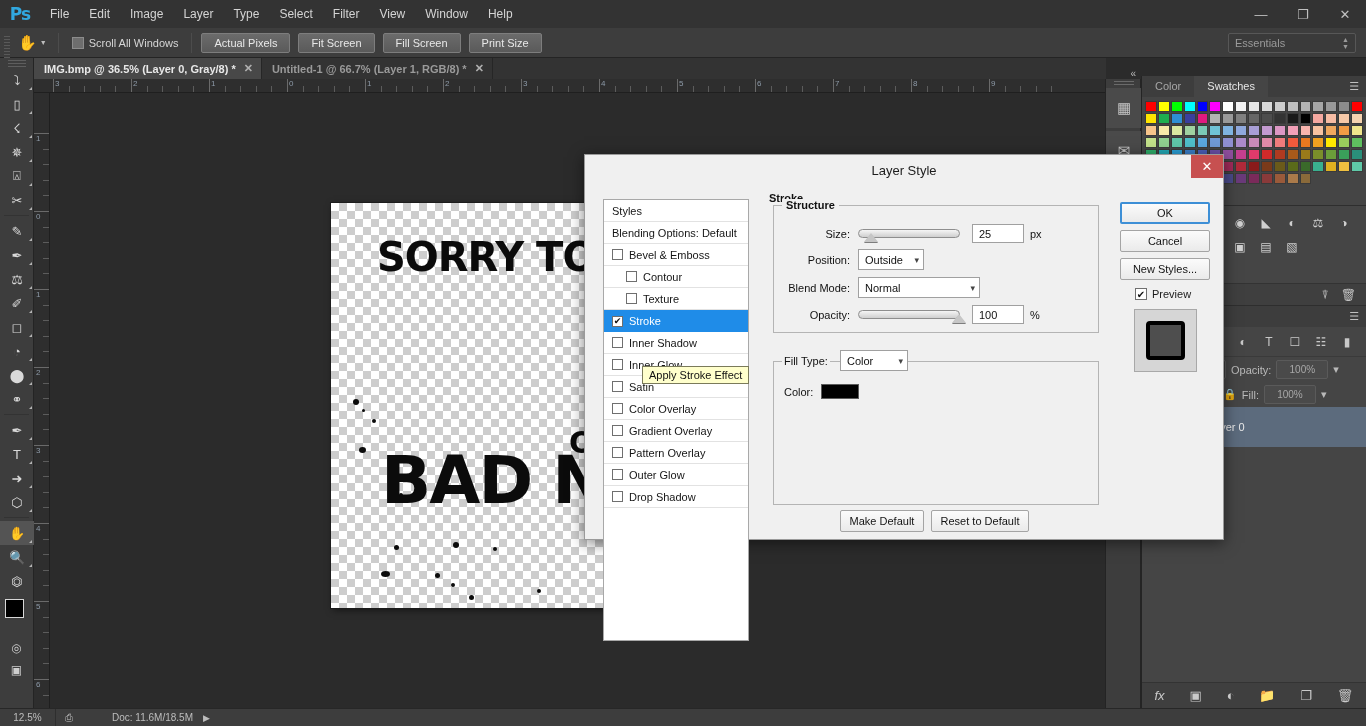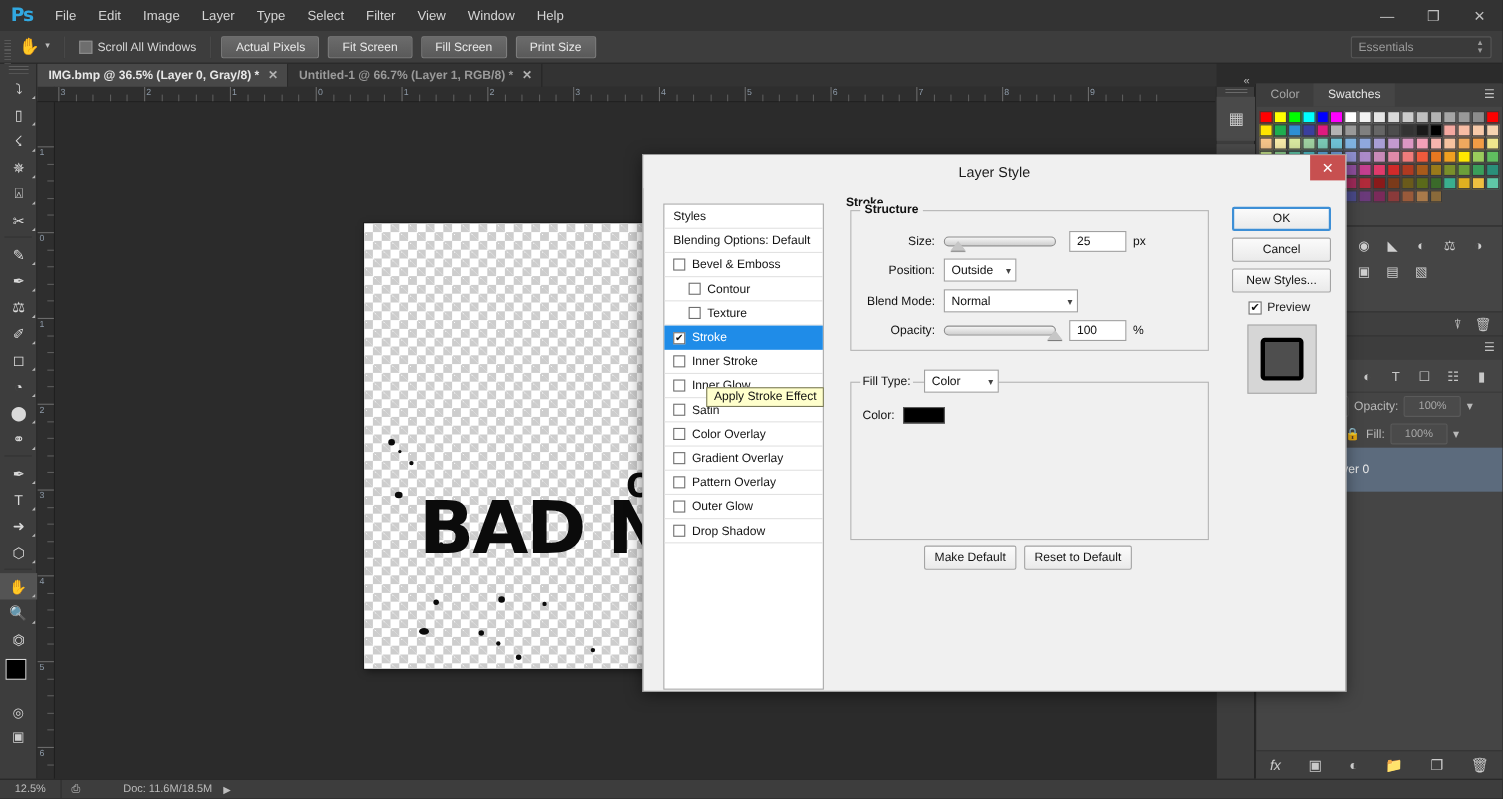--- a/index.html
+++ b/index.html
@@ -283,21 +283,21 @@
     background: #3d3d3d; border-top: 1px solid #272727;
     display: flex; align-items: center; font-size: 10px; color: #bdbdbd;
   }
   .sb-zoom { width: 56px; text-align: center; border-right: 1px solid #2e2e2e; height: 18px; line-height: 18px; }
   .sb-ic { width: 26px; text-align: center; color: #c9c9c9; }
   .sb-doc { padding-left: 30px; }
   .sb-arrow { margin-left: 10px; font-size: 9px; }
 
   
   .dialog {
-    position: absolute; left: 584px; top: 140px; width: 640px; height: 489px;
+    position: absolute; left: 584px; top: 154px; width: 640px; height: 386px;
     background: #f0f0f0; border: 1px solid #9a9a9a;
     box-shadow: 0 3px 14px rgba(0,0,0,0.5);
     color: #1a1a1a; font-size: 11px;
   }
   .dlg-title {
     height: 30px; display: flex; align-items: center; justify-content: center;
     background: #f0f0f0; font-size: 13px; color: #1c1c1c; position: relative;
   }
   .dlg-close {
     position: absolute; right: 0; top: 0; width: 32px; height: 23px;
@@ -615,20 +615,21 @@
       <div class="rv-tick" style="top: 539.2px;"></div>
       <div class="rv-tick" style="top: 554.8px;"></div>
       <div class="rv-tick" style="top: 570.4px;"></div>
       <div class="rv-tick major" style="top: 586px;"></div>
       <div class="rv-num" style="top: 587px;">6</div>
       <div class="rv-tick" style="top: 601.6px;"></div>
     </div>
 
   <div class="canvas-area">
     <div class="artboard">
+      <div class="art-text art-l1">SORRY TO</div>
       <div class="art-text art-l3" style="left:238px; top:228px; margin:0;">OF</div>
       <div class="art-text art-l4" style="left:50px; top:252px; margin:0;">BAD N</div>
       <div class="blot" style="left:22px;top:196px;width:6px;height:6px;"></div>
       <div class="blot" style="left:31px;top:206px;width:3px;height:3px;"></div>
       <div class="blot" style="left:41px;top:216px;width:4px;height:4px;"></div>
       <div class="blot" style="left:28px;top:244px;width:7px;height:6px;"></div>
       <div class="blot" style="left:63px;top:342px;width:5px;height:5px;"></div>
       <div class="blot" style="left:122px;top:339px;width:6px;height:6px;"></div>
       <div class="blot" style="left:162px;top:344px;width:4px;height:4px;"></div>
       <div class="blot" style="left:50px;top:368px;width:9px;height:6px;"></div>
@@ -873,21 +874,21 @@
           <div class="sl-row indent">
             <span class="sl-cb"></span>
             <span>Texture</span>
           </div>
           <div class="sl-row sel">
             <span class="sl-cb">✔</span>
             <span>Stroke</span>
           </div>
           <div class="sl-row">
             <span class="sl-cb"></span>
-            <span>Inner Stroke</span>
+            <span>Inner Shadow</span>
           </div>
           <div class="sl-row">
             <span class="sl-cb"></span>
             <span>Inner Glow</span>
           </div>
           <div class="sl-row">
             <span class="sl-cb"></span>
             <span>Satin</span>
           </div>
           <div class="sl-row">

